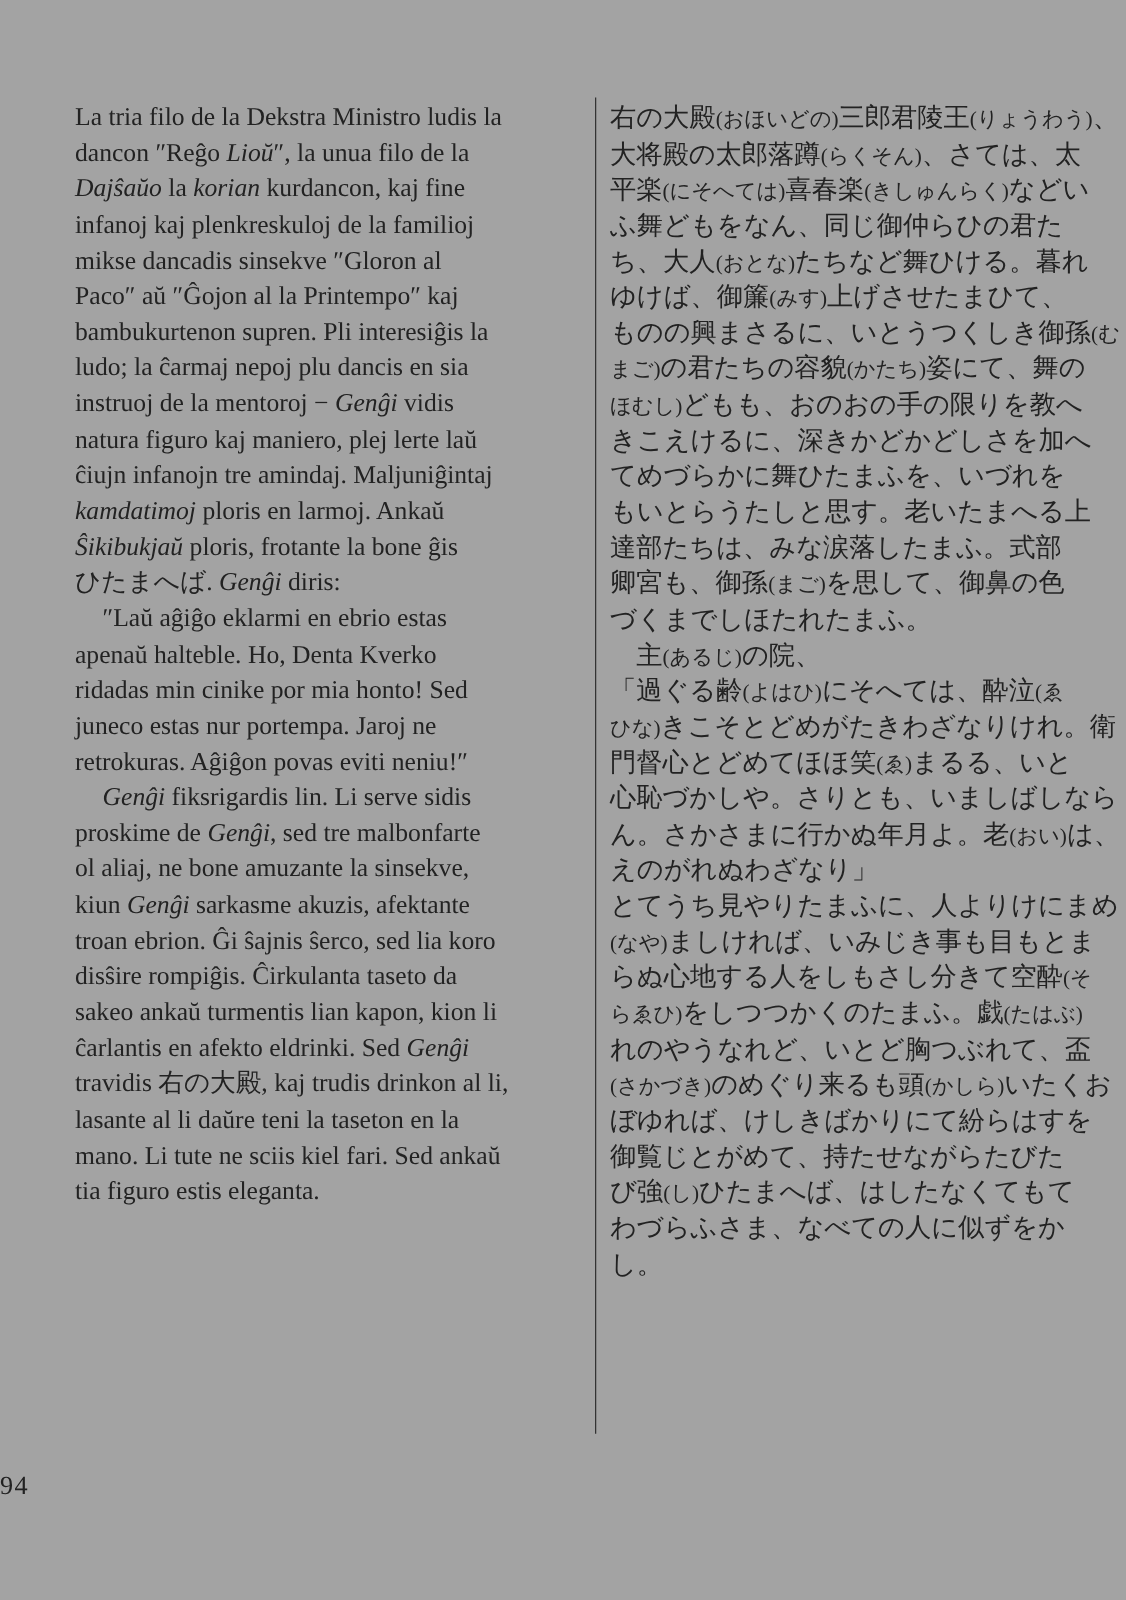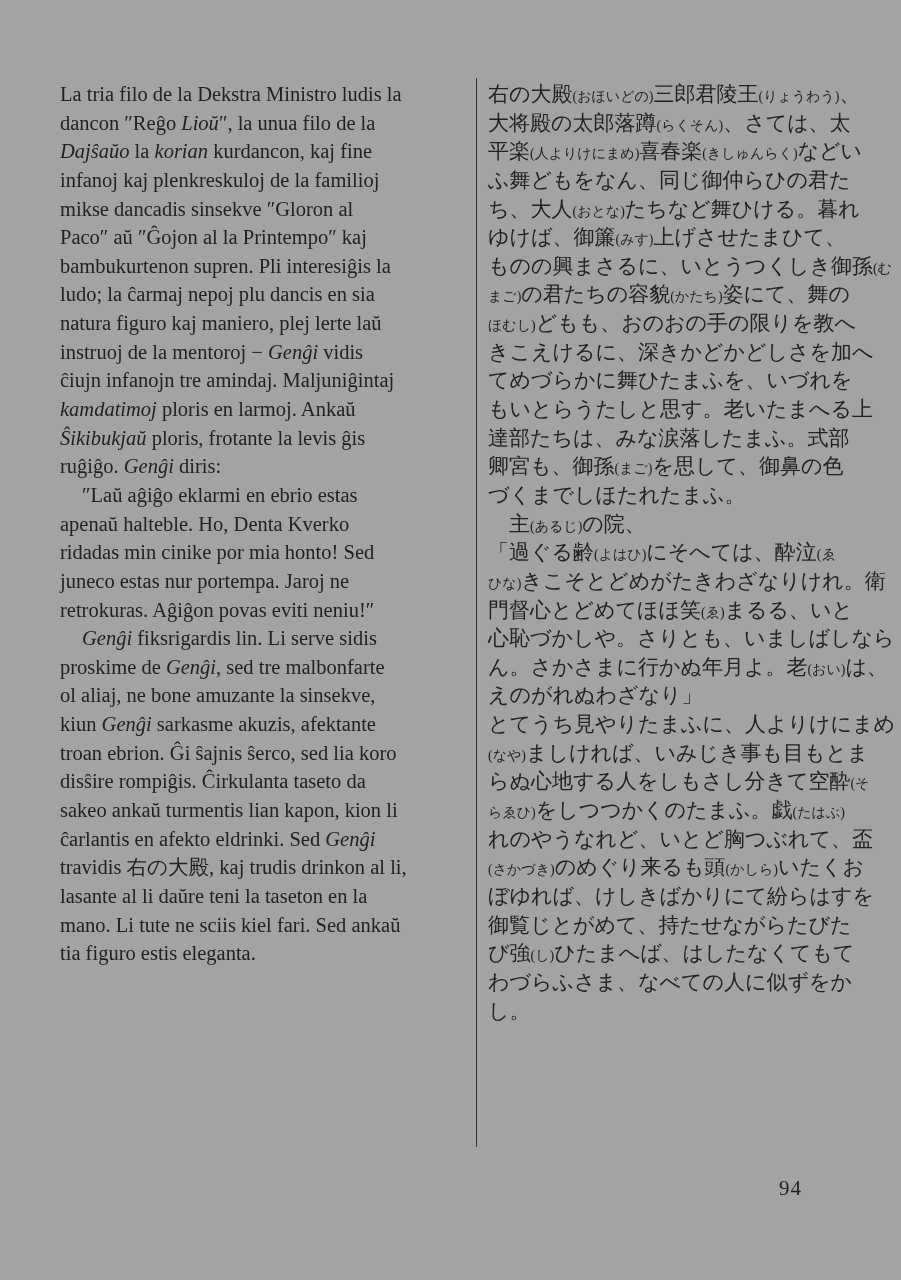--- a/index.html
+++ b/index.html
@@ -36,60 +36,60 @@
     line-height: 28.65px;
     white-space: nowrap;
   }
   .indented {
     padding-left: 22px;
   }
   .italic {
     font-style: italic;
   }
   .furigana {
-    font-size: 14px;
+    font-size: 17px;
     margin-top: 36px;
   }
   .divider {
     position: absolute;
     left: 476px;
     top: 78px;
     width: 1px;
     height: 1069px;
     background: #333333;
   }
   .page-number {
     position: absolute;
     top: 1176px;
     left: 0;
     width: 802px;
-    text-align: right;
+    text-align: left;
     font-size: 21px;
     letter-spacing: 1px;
   }
 </style>
 </head>
 <body>
 
 <div class="page" style="background: #a3a3a3; color: rgb(34, 34, 34);">
   <div class="col col-left">
       <div class="text-line"><span>La tria filo de la Dekstra Ministro ludis la</span></div>
       <div class="text-line"><span>dancon ″Reĝo </span><span class="italic">Lioŭ</span><span>″, la unua filo de la</span></div>
       <div class="text-line"><span class="italic">Dajŝaŭo</span><span> la </span><span class="italic">korian</span><span> kurdancon, kaj fine</span></div>
       <div class="text-line"><span>infanoj kaj plenkreskuloj de la familioj</span></div>
       <div class="text-line"><span>mikse dancadis sinsekve ″Gloron al</span></div>
       <div class="text-line"><span>Paco″ aŭ ″Ĝojon al la Printempo″ kaj</span></div>
       <div class="text-line"><span>bambukurtenon supren. Pli interesiĝis la</span></div>
       <div class="text-line"><span>ludo; la ĉarmaj nepoj plu dancis en sia</span></div>
+      <div class="text-line"><span>instruoj de la mentoroj − </span><span class="italic">Genĝi</span><span> vidis</span></div>
       <div class="text-line"><span>natura figuro kaj maniero, plej lerte laŭ</span></div>
-      <div class="text-line"><span>instruoj de la mentoroj − </span><span class="italic">Genĝi</span><span> vidis</span></div>
       <div class="text-line"><span>ĉiujn infanojn tre amindaj. Maljuniĝintaj</span></div>
       <div class="text-line"><span class="italic">kamdatimoj</span><span> ploris en larmoj. Ankaŭ</span></div>
-      <div class="text-line"><span class="italic">Ŝikibukjaŭ</span><span> ploris, frotante la levis ĝis</span></div>
-      <div class="text-line"><span>ruĝiĝo. </span><span class="italic">Genĝi</span><span> diris:</span></div>
+      <div class="text-line"><span class="italic">Ŝikibukjaŭ</span><span> ploris, frotante la bone ĝis</span></div>
+      <div class="text-line"><span>ひたまへば. </span><span class="italic">Genĝi</span><span> diris:</span></div>
       <div class="text-line indented"><span>″Laŭ aĝiĝo eklarmi en ebrio estas</span></div>
       <div class="text-line"><span>apenaŭ halteble. Ho, Denta Kverko</span></div>
       <div class="text-line"><span>ridadas min cinike por mia honto! Sed</span></div>
       <div class="text-line"><span>juneco estas nur portempa. Jaroj ne</span></div>
       <div class="text-line"><span>retrokuras. Aĝiĝon povas eviti neniu!″</span></div>
       <div class="text-line indented"><span class="italic">Genĝi</span><span> fiksrigardis lin. Li serve sidis</span></div>
       <div class="text-line"><span>proskime de </span><span class="italic">Genĝi</span><span>, sed tre malbonfarte</span></div>
       <div class="text-line"><span>ol aliaj, ne bone amuzante la sinsekve,</span></div>
       <div class="text-line"><span>kiun </span><span class="italic">Genĝi</span><span> sarkasme akuzis, afektante</span></div>
       <div class="text-line"><span>troan ebrion. Ĝi ŝajnis ŝerco, sed lia koro</span></div>
@@ -98,21 +98,21 @@
       <div class="text-line"><span>ĉarlantis en afekto eldrinki. Sed </span><span class="italic">Genĝi</span></div>
       <div class="text-line"><span>travidis 右の大殿, kaj trudis drinkon al li,</span></div>
       <div class="text-line"><span>lasante al li daŭre teni la taseton en la</span></div>
       <div class="text-line"><span>mano. Li tute ne sciis kiel fari. Sed ankaŭ</span></div>
       <div class="text-line"><span>tia figuro estis eleganta.</span></div>
     </div>
   <div class="divider" style="background: rgb(51, 51, 51);"></div>
   <div class="col col-right">
       <div class="text-line"><span>右の大殿</span><span class="furigana">(おほいどの)</span><span>三郎君陵王</span><span class="furigana">(りょうわう)</span><span>、</span></div>
       <div class="text-line"><span>大将殿の太郎落蹲</span><span class="furigana">(らくそん)</span><span>、さては、太</span></div>
-      <div class="text-line"><span>平楽</span><span class="furigana">(人よりけにまめ)</span><span>喜春楽</span><span class="furigana">(きしゅんらく)</span><span>などい</span></div>
+      <div class="text-line"><span>平楽</span><span class="furigana">(にそへては)</span><span>喜春楽</span><span class="furigana">(きしゅんらく)</span><span>などい</span></div>
       <div class="text-line"><span>ふ舞どもをなん、同じ御仲らひの君た</span></div>
       <div class="text-line"><span>ち、大人</span><span class="furigana">(おとな)</span><span>たちなど舞ひける。暮れ</span></div>
       <div class="text-line"><span>ゆけば、御簾</span><span class="furigana">(みす)</span><span>上げさせたまひて、</span></div>
       <div class="text-line"><span>ものの興まさるに、いとうつくしき御孫</span><span class="furigana">(む</span></div>
       <div class="text-line"><span class="furigana">まご)</span><span>の君たちの容貌</span><span class="furigana">(かたち)</span><span>姿にて、舞の</span></div>
       <div class="text-line"><span class="furigana">ほむし)</span><span>どもも、おのおの手の限りを教へ</span></div>
       <div class="text-line"><span>きこえけるに、深きかどかどしさを加へ</span></div>
       <div class="text-line"><span>てめづらかに舞ひたまふを、いづれを</span></div>
       <div class="text-line"><span>もいとらうたしと思す。老いたまへる上</span></div>
       <div class="text-line"><span>達部たちは、みな涙落したまふ。式部</span></div>

